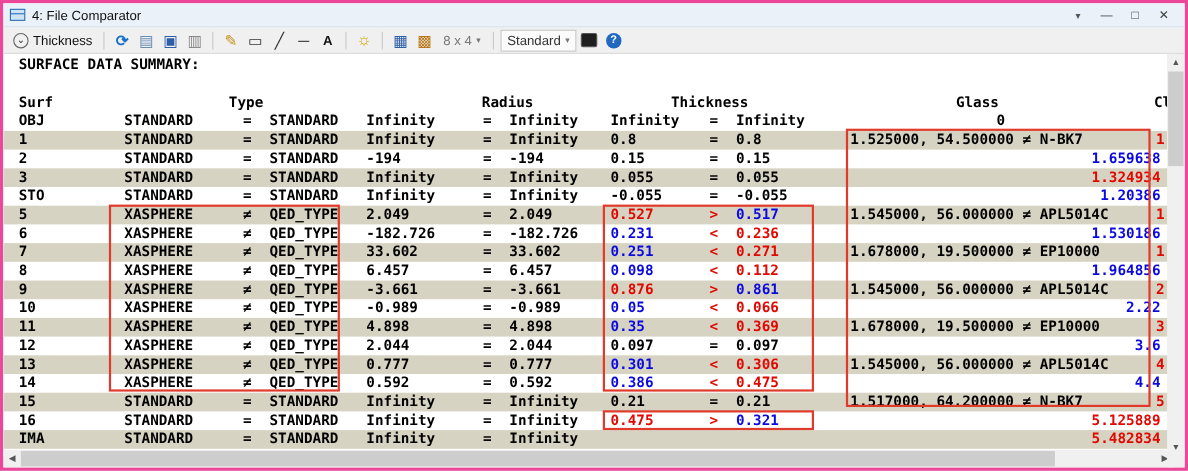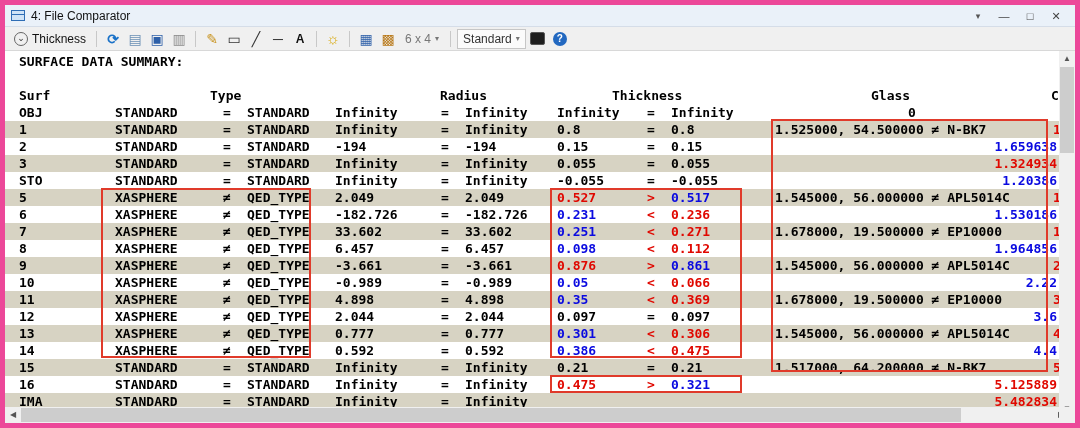--- a/index.html
+++ b/index.html
@@ -1,18 +1,18 @@
 <!DOCTYPE html>
 <html><head>
 <meta charset="utf-8">
 <style>
   *{box-sizing:border-box;margin:0;padding:0}
   html,body{width:1080px;height:428px}
   body{font-family:"Liberation Sans",sans-serif;background:#fff}
-  .window{position:relative;width:1080px;height:428px;border:5px solid #ec4899;background:#fff;overflow:hidden}
+  .window{position:relative;width:1080px;height:428px;border:3px solid #ec4899;background:#fff;overflow:hidden}
 
   
   .titlebar{position:absolute;top:0;left:0;right:0;height:22px;background:#eaf1f9;border-bottom:1px solid #d5dde8;display:flex;align-items:center;padding:0 6px;font-size:12px;color:#111}
   .winicon{width:14px;height:11px;border:1px solid #2e6db5;background:#cfe3f7;margin-right:6px;position:relative}
   .winicon:before{content:"";position:absolute;left:0;top:3px;width:100%;height:1px;background:#2e6db5}
   .titlebar .spacer{flex:1}
   .wctl{width:26px;text-align:center;color:#444;font-size:11px;line-height:20px}
   .wctl.menu{font-size:9px;color:#555}
 
   
@@ -87,21 +87,21 @@
     <span class="tbtn" data-name="rectangle-icon-button">▭</span>
     <span class="tbtn" data-name="diagonal-line-icon-button">╱</span>
     <span class="tbtn" data-name="horizontal-line-icon-button">─</span>
     <span class="tbtn" data-name="text-icon-button">A</span>
     <span class="tsep" data-name="toolbar-separator"></span>
     <span class="tbtn" data-name="lamp-icon-button">☼</span>
     <span class="tsep" data-name="toolbar-separator"></span>
     <span class="tbtn" data-name="window-icon-button">▦</span>
     <span class="tbtn" data-name="cascade-icon-button">▩</span>
     <span class="ddl" data-name="grid-size-dropdown">
-      <span data-name="grid-size-label">6 x 4</span>
+      <span data-name="grid-size-label">8 x 4</span>
       <span class="caret" data-name="chevron-down-icon">▾</span>
     </span>
     <span class="tsep" data-name="toolbar-separator"></span>
     <span class="ddl standard" data-name="style-dropdown">
       <span data-name="style-label">Standard</span>
       <span class="caret" data-name="chevron-down-icon">▾</span>
     </span>
     <span class="tbtn" data-name="invert-background-button">
         <span class="invert-box" data-name="invert-icon"></span>
       </span>

